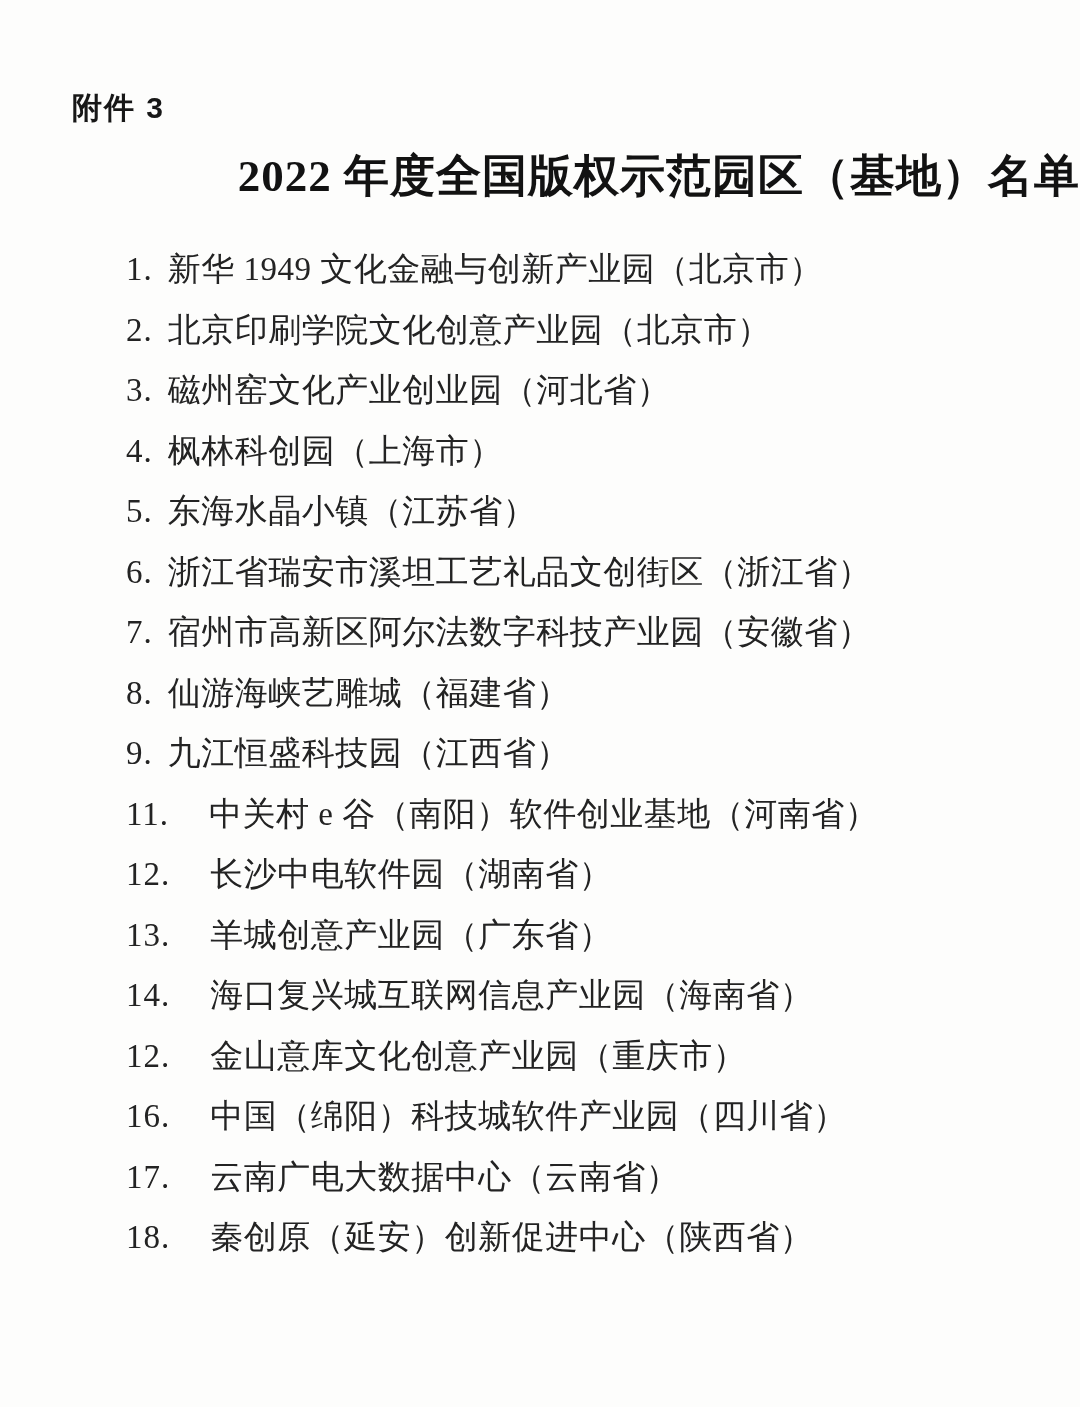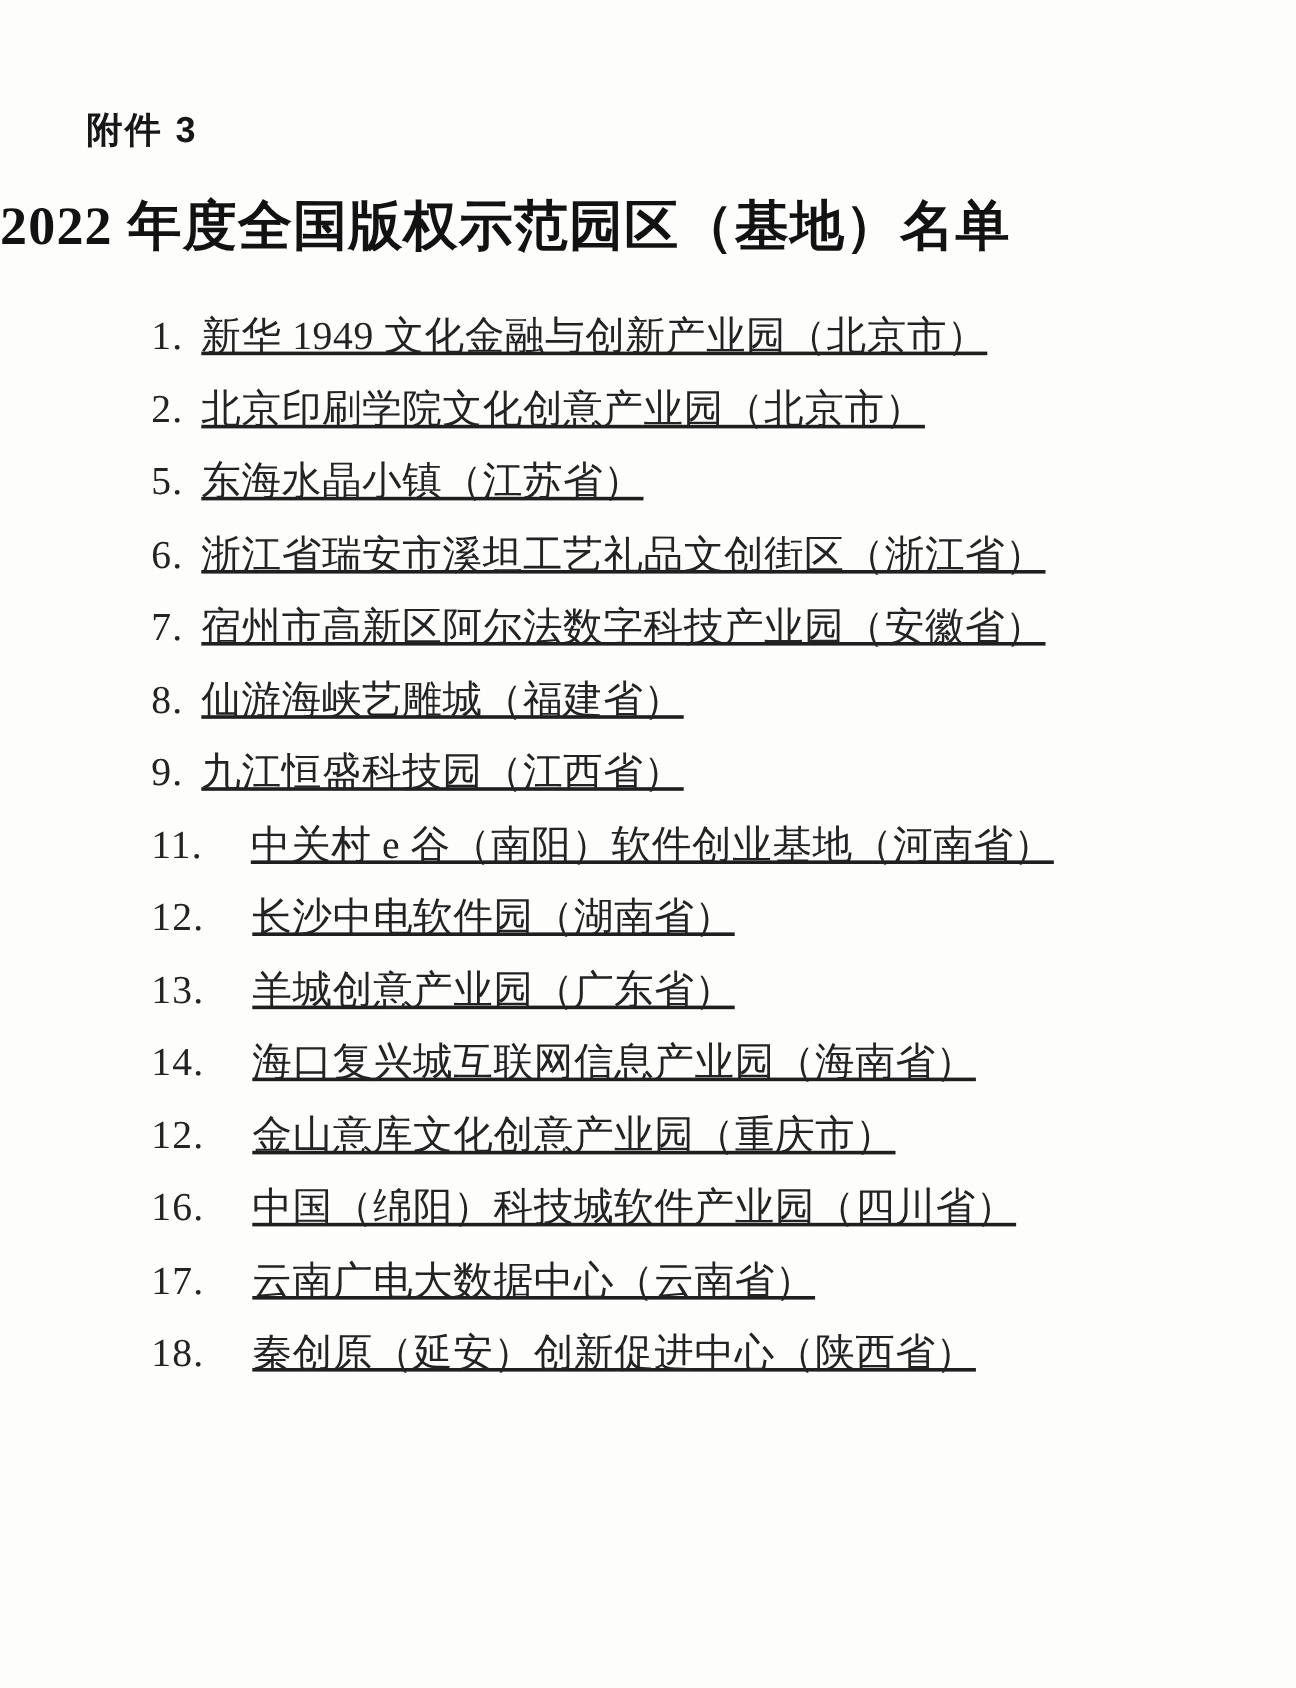--- a/index.html
+++ b/index.html
@@ -21,33 +21,32 @@
   }
   .attachment {
     margin-left: 72px;
     font-size: 30px;
     font-weight: bold;
     font-family: "Liberation Sans", "DejaVu Sans", sans-serif;
     color: #171717;
     letter-spacing: 2px;
   }
   .doc-title {
-    margin-top: 32px;
-    text-align: left;
+    margin-top: 20px;
+    text-align: right;
     font-size: 45px;
     line-height: 54px;
     font-weight: bold;
     letter-spacing: 1px;
     color: #121212;
   }
   .park-list {
     list-style: none;
     margin: 36px 0 0 0;
     padding: 0 0 0 126px;
-    text-decoration: underline;
   }
   .park-list li {
     height: 60.5px;
     line-height: 60.5px;
     font-size: 33px;
     white-space: nowrap;
     color: #232323;
   }
   .park-list .num {
     display: inline-block;
@@ -69,20 +68,26 @@
   <div class="attachment">附件 3</div>
 
   <h1 class="doc-title">2022 年度全国版权示范园区（基地）名单</h1>
 
   <ul class="park-list">
     <li>
       <span class="num">1.</span><span class="name">新华 1949 文化金融与创新产业园（北京市）</span>
     </li>
     <li>
       <span class="num">2.</span><span class="name">北京印刷学院文化创意产业园（北京市）</span>
+    </li>
+    <li>
+      <span class="num">3.</span><span class="name">磁州窑文化产业创业园（河北省）</span>
+    </li>
+    <li>
+      <span class="num">4.</span><span class="name">枫林科创园（上海市）</span>
     </li>
     <li>
       <span class="num">5.</span><span class="name">东海水晶小镇（江苏省）</span>
     </li>
     <li>
       <span class="num">6.</span><span class="name">浙江省瑞安市溪坦工艺礼品文创街区（浙江省）</span>
     </li>
     <li>
       <span class="num">7.</span><span class="name">宿州市高新区阿尔法数字科技产业园（安徽省）</span>
     </li>

